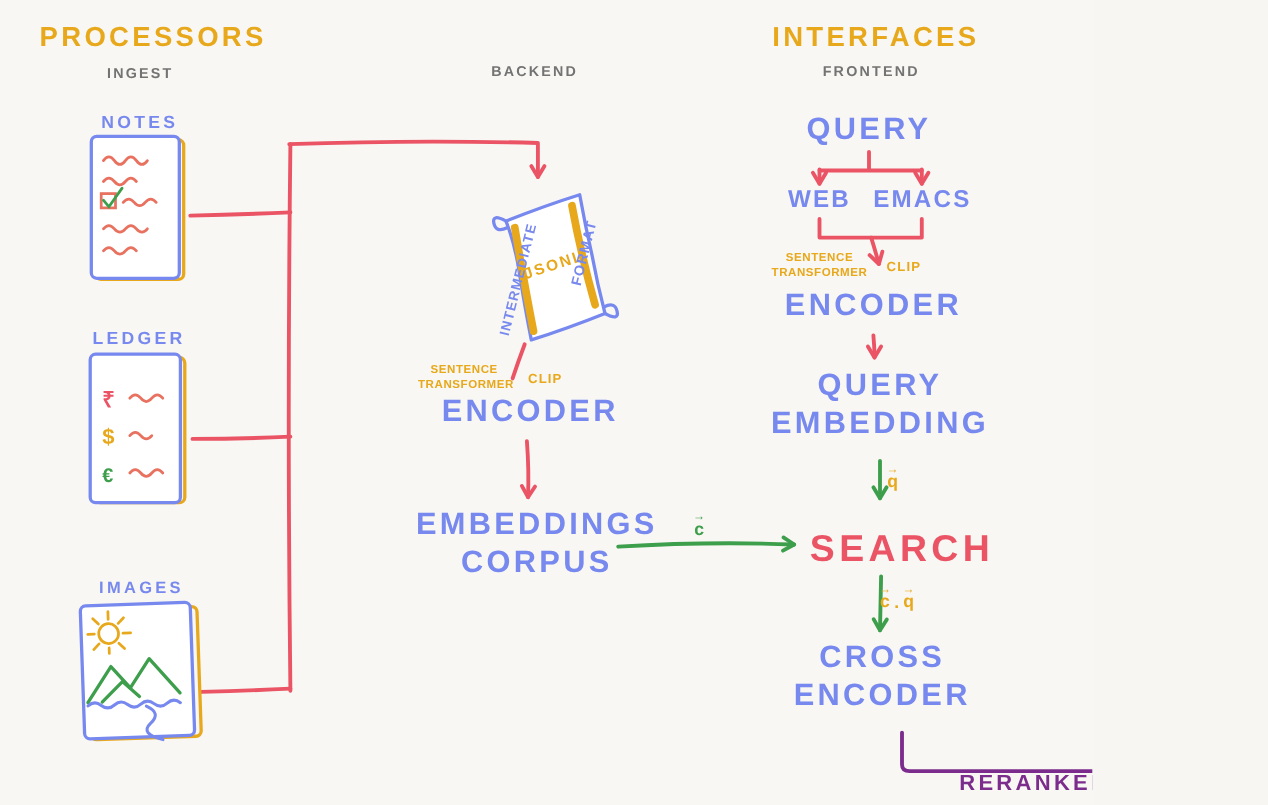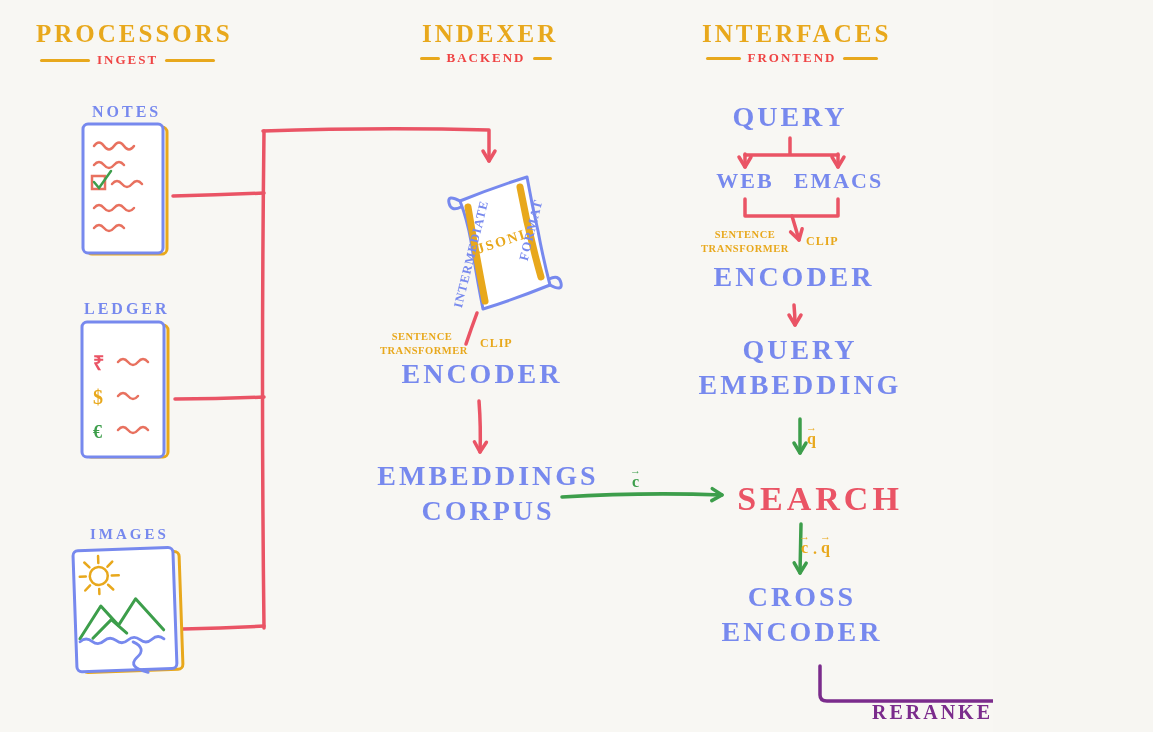--- a/index.html
+++ b/index.html
@@ -1,30 +1,30 @@
 <!DOCTYPE html>
 <html><head>
 <meta charset="utf-8">
 <style>
   html,body{margin:0;padding:0;background:#f7f6f2;}
   .canvas{
     position:relative;width:993px;height:732px;overflow:hidden;
     background:#f8f7f3;
-    font-family:Liberation Serif, serif;
+    font-family:Liberation Sans, sans-serif;
   }
   .lbl{position:absolute;font-weight:bold;white-space:nowrap;}
   .yellow{color:#e8a81c}
   .blue{color:#7789ee}
   .red{color:#ea5465}
   .green{color:#3d9e4b}
   .purple{color:#7b2c8c}
 
   .title{font-size:25px;letter-spacing:3px;}
   .subtitle{position:absolute;display:flex;align-items:center;gap:7px;
-            color:#ef4444;font-weight:bold;font-size:13px;letter-spacing:2px;}
+            color:#737373;font-weight:bold;font-size:13px;letter-spacing:2px;flex-direction:column;}
   .subtitle .dash{flex:1;height:3px;background:#e8a81c;border-radius:2px;}
 
   .doc-label{font-size:16px;letter-spacing:3px;}
   .big{font-size:28px;letter-spacing:3px;text-align:center;line-height:1.25;white-space:normal;}
   .search-word{font-size:34px;letter-spacing:4px;text-align:center;}
   .client{font-size:22px;letter-spacing:2px;text-align:center;}
   .results-word{font-size:28px;letter-spacing:3px;}
   .reranked-word{font-size:20px;letter-spacing:3px;}
 
   .model{position:absolute;display:flex;align-items:center;color:#e8a81c;font-weight:bold;}
@@ -86,21 +86,20 @@
     </g>
   </svg>
 
   <div class="lbl yellow title" style="left:36px;top:20px">PROCESSORS</div>
   <div class="subtitle" style="left:40px;top:52px;width:175px">
     <i class="dash"></i>
     <span>INGEST</span>
     <i class="dash"></i>
   </div>
 
-  <div class="lbl yellow title" style="left:422px;top:20px">INDEXER</div>
   <div class="subtitle" style="left:420px;top:50px;width:132px">
     <i class="dash"></i>
     <span>BACKEND</span>
     <i class="dash"></i>
   </div>
 
   <div class="lbl yellow title" style="left:702px;top:20px">INTERFACES</div>
   <div class="subtitle" style="left:706px;top:50px;width:172px">
     <i class="dash"></i>
     <span>FRONTEND</span>

